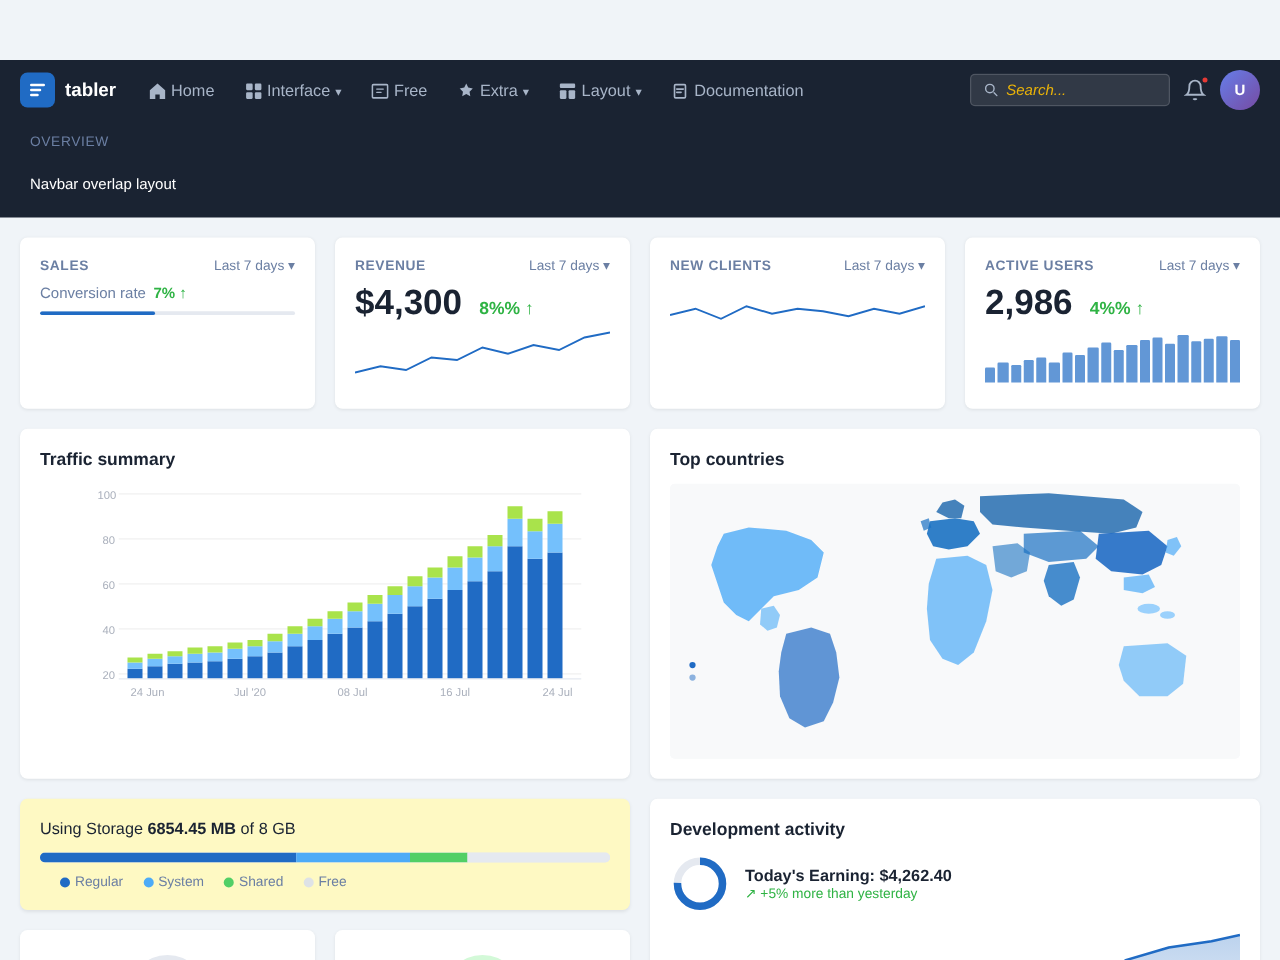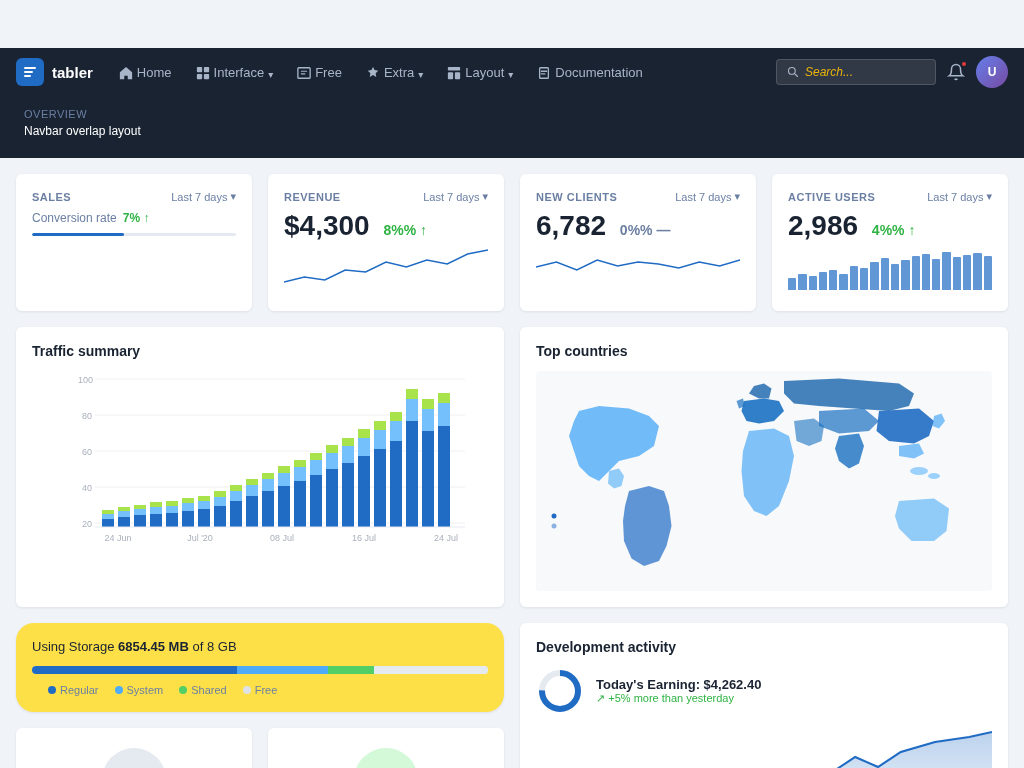--- a/index.html
+++ b/index.html
@@ -85,21 +85,21 @@
       display: flex;
       align-items: flex-end;
       justify-content: space-between;
     }
     .subheader-left {}
     .overview-label {
       color: #6b7fa3;
       font-size: 11px;
       text-transform: uppercase;
       letter-spacing: 0.5px;
-      margin-bottom: 4px;
+      margin-bottom: 20px;
     }
     .page-title {
       color: white;
       font-size: 12px;
       font-weight: 500;
     }
     .subheader-actions {
       display: flex; gap: 10px;
     }
     .btn-secondary {
@@ -224,22 +224,22 @@
       width: 100%;
       height: 220px;
       background: #f8f9fa;
       border-radius: 4px;
       overflow: hidden;
       position: relative;
     }
 
     
     .storage-card {
-      background: #fde047;
-      border-radius: 18px;
+      background: #fef9c3;
+      border-radius: 6px;
       padding: 16px;
       box-shadow: 0 1px 3px rgba(0,0,0,0.08);
     }
     .storage-header {
       font-size: 13px;
       color: #1a2332;
       margin-bottom: 12px;
     }
     .storage-bold { font-weight: 700; }
     .storage-bar {
@@ -467,26 +467,20 @@
         <polyline points="0,40 20,35 40,38 60,28 80,30 100,20 120,25 140,18 160,22 180,12 200,8" fill="none" stroke="#206bc4" stroke-width="1.5"></polyline>
       </svg>
     </div>
 
     <div class="stat-card">
       <div class="stat-header">
         <span class="stat-label">NEW CLIENTS</span>
         <span class="stat-period">
           <span>Last 7 days</span>
           <span>▾</span>
-        </span>
-      </div>
-      <div class="stat-value">
-        <span>6,782</span>
-        <span class="badge-neutral" style="font-size:14px; margin-left:6px;">
-          <span>0%</span>% —
         </span>
       </div>
       <svg class="sparkline-svg" viewBox="0 0 200 50" preserveAspectRatio="none">
         <polyline points="0,25 20,20 40,28 60,18 80,24 100,20 120,22 140,26 160,20 180,24 200,18" fill="none" stroke="#206bc4" stroke-width="1.5"></polyline>
       </svg>
     </div>
 
     <div class="stat-card">
       <div class="stat-header">
         <span class="stat-label">ACTIVE USERS</span>

